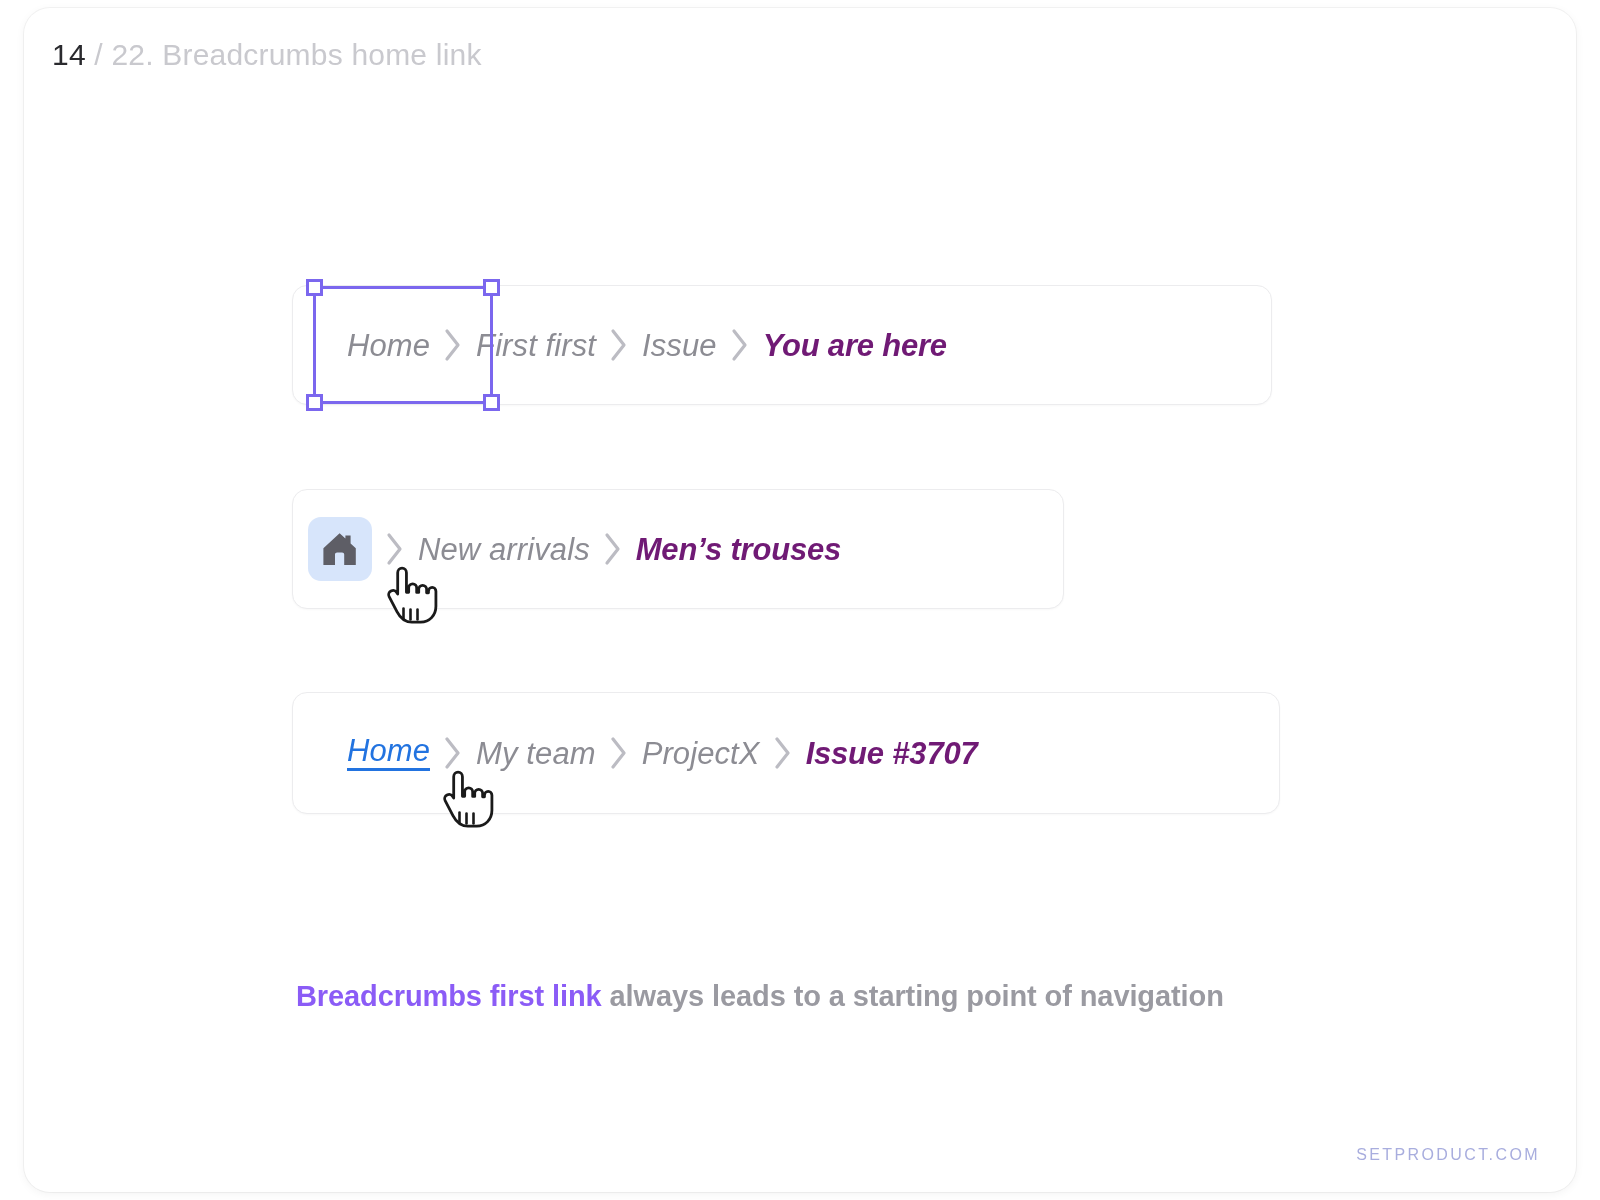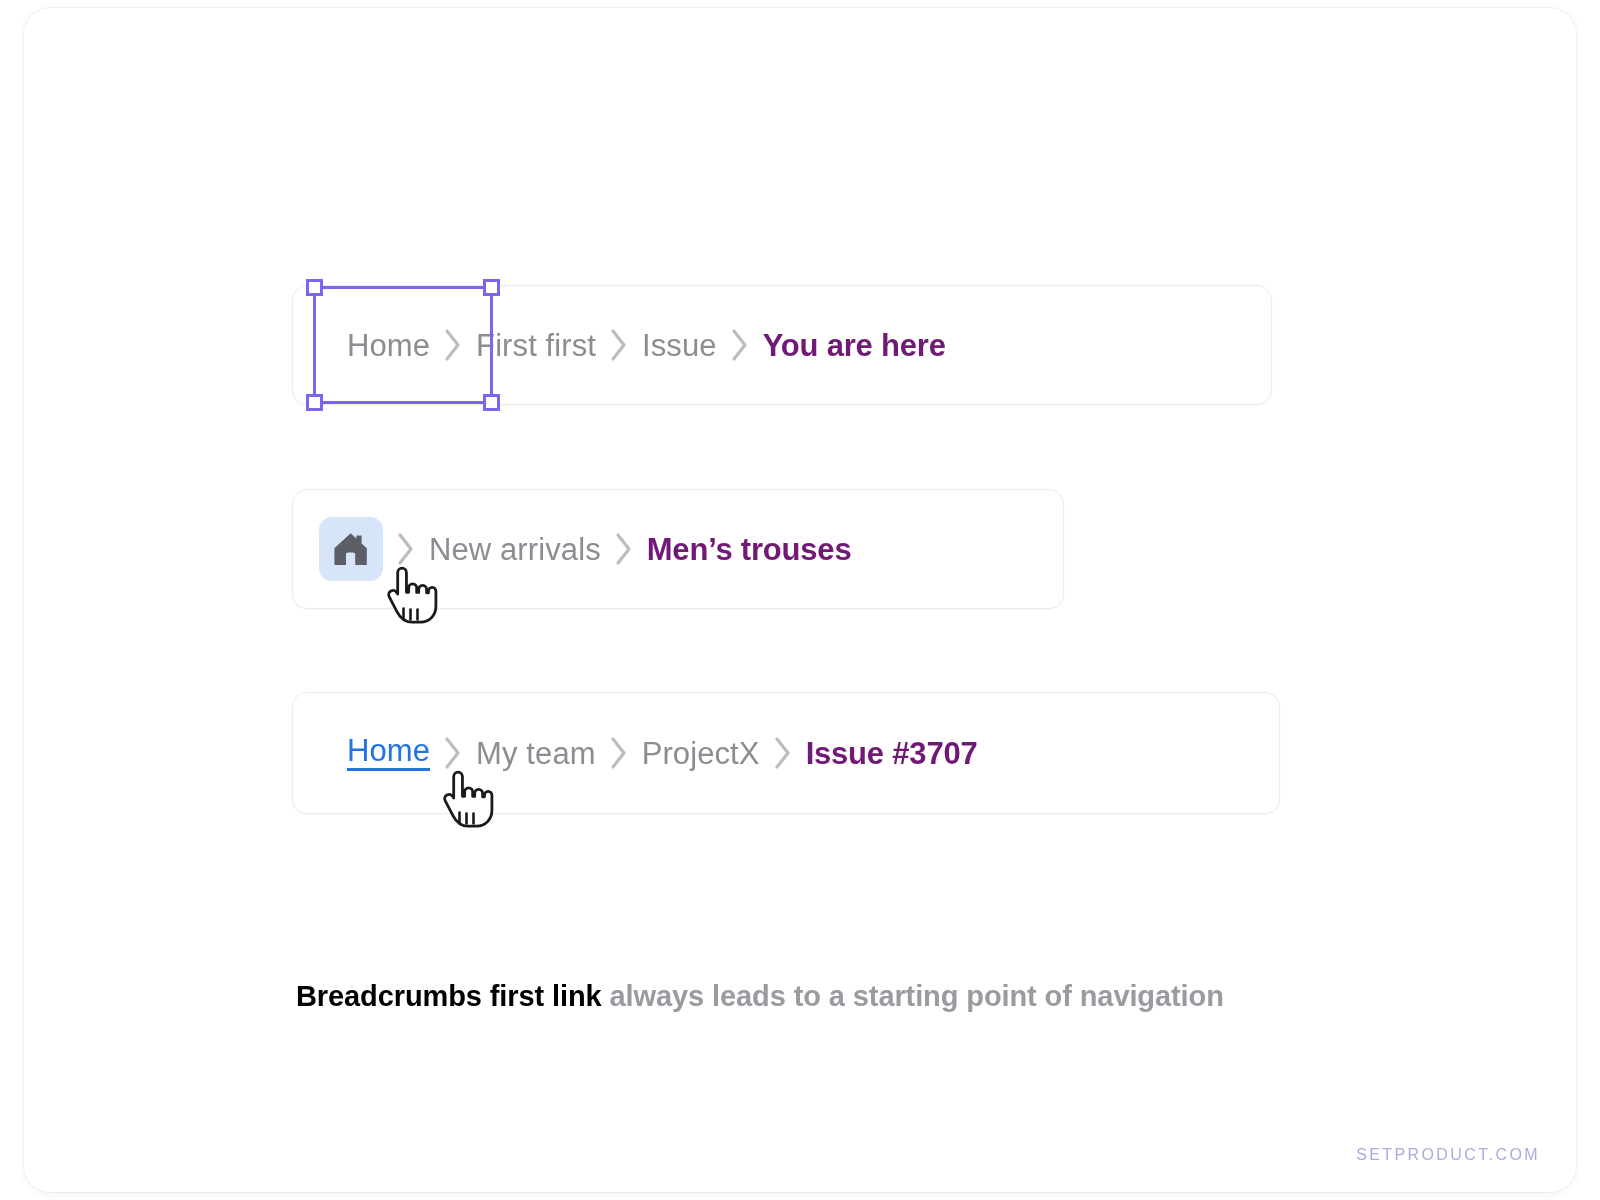--- a/index.html
+++ b/index.html
@@ -48,35 +48,36 @@
 
   
   .crumb-bar {
     position: absolute;
     display: flex;
     align-items: center;
     background: #ffffff;
     border: 1px solid #ececee;
     border-radius: 15px;
     box-shadow: 0 1px 2px rgba(16,24,40,0.03);
+    font-style: italic;
   }
 
   #crumb-bar-1 {
     left: 268px;
     top: 277px;
     width: 980px;
     height: 120px;
     padding-left: 54px;
   }
   #crumb-bar-2 {
     left: 268px;
     top: 481px;
     width: 772px;
     height: 120px;
-    padding-left: 26px;
+    padding-left: 15px;
   }
   #crumb-bar-3 {
     left: 268px;
     top: 684px;
     width: 988px;
     height: 122px;
     padding-left: 54px;
   }
 
   .crumb-item {
@@ -159,40 +160,45 @@
   
   #caption {
     position: absolute;
     left: 272px;
     top: 971px;
     font-size: 29px;
     line-height: 1.2;
     white-space: nowrap;
     letter-spacing: -0.1px;
   }
-  #caption .strong { color: #000000; font-weight: 700; }
+  #caption .strong { color: #8b5cf6; font-weight: 700; }
   #caption .muted  { color: #9a9aa1; font-weight: 700; }
 
   
   #watermark {
     position: absolute;
     right: 36px;
     bottom: 28px;
     font-size: 16px;
     letter-spacing: 2.4px;
     color: #a8adde;
     font-weight: 400;
     text-decoration: none;
   }
 </style>
 </head>
 <body>
 
 <div id="page-frame">
 
+  <div id="slide-header">
+    <span class="num">14</span>
+    <span class="sep">/</span>
+    <span class="title">22. Breadcrumbs home link</span>
+  </div>
 
   <div class="crumb-bar" id="crumb-bar-1">
     <span class="crumb-item">Home</span>
     <span class="chev">
       <svg width="20" height="34" viewBox="0 0 20 34" fill="none" aria-hidden="true">
         <path d="M4 3 L15 17 L4 31" stroke="currentColor" stroke-width="3.2" stroke-linecap="round" stroke-linejoin="round"></path>
       </svg>
     </span>
     <span class="crumb-item">First first</span>
     <span class="chev">

